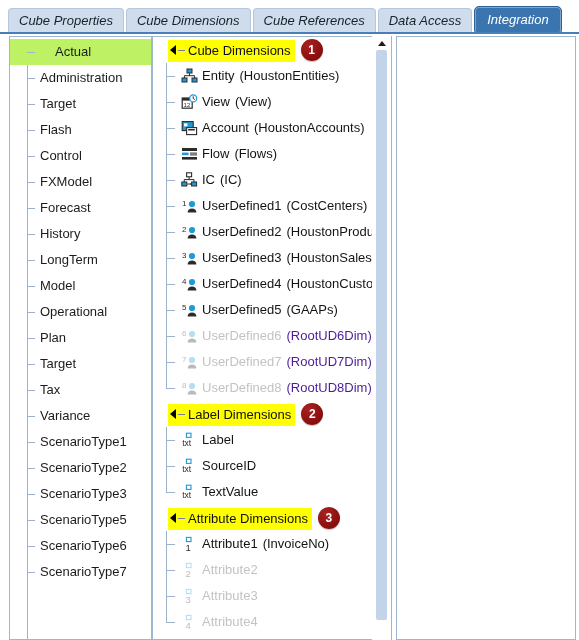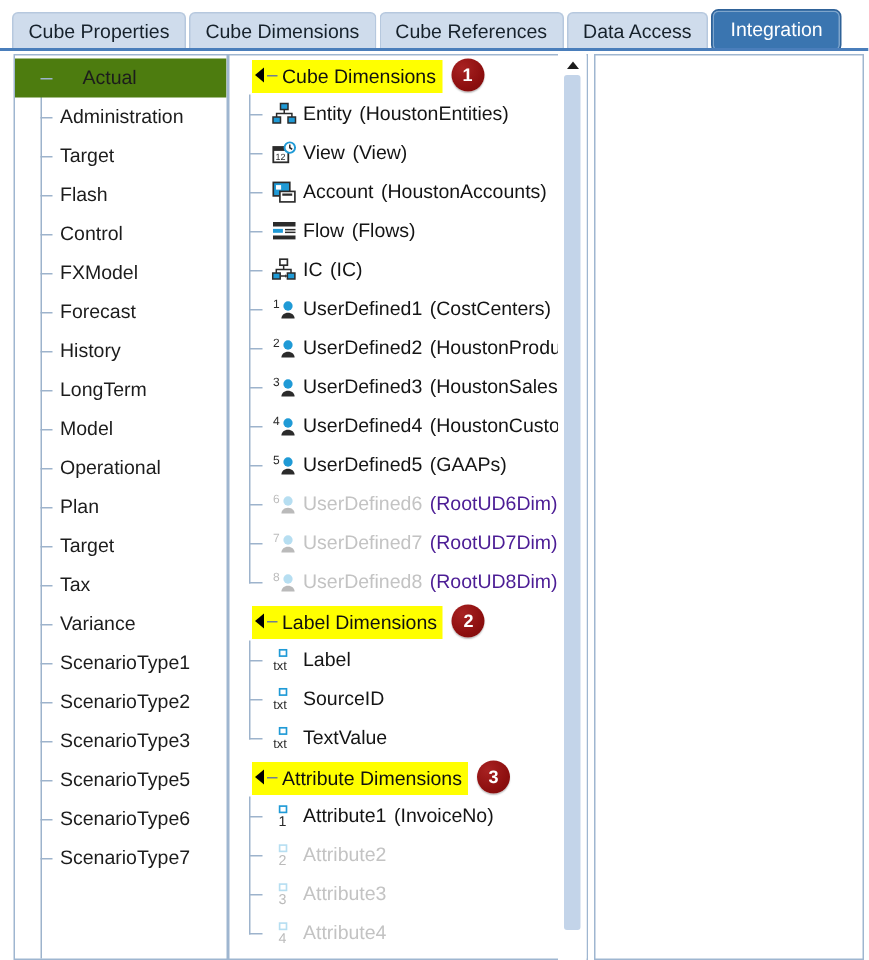--- a/index.html
+++ b/index.html
@@ -25,20 +25,21 @@
   .tab{
     background:#cfdcec;
     border:1px solid #b6c8de;
     border-bottom:none;
     border-radius:4px 4px 0 0;
     padding:4px 10px 5px 10px;
     font-size:13px;line-height:16px;
     color:#16212b;
     white-space:nowrap;
     cursor:pointer;
+    font-style:italic;
   }
   .tab.active{
     background:#3a75b0;
     border:1px solid #2d periodo;
     border:1px solid #2f6298;
     border-radius:5px;
     color:#ffffff;
     padding:5px 12px 6px 12px;
     margin-bottom:-1px;
     box-shadow:0 0 0 1px rgba(255,255,255,0.35) inset;
@@ -64,21 +65,21 @@
     overflow:hidden;
   }
   .lp-inner{position:relative;padding-top:2px;}
   .lrow{
     position:relative;height:26px;line-height:26px;
     padding-left:30px;
     font-size:13px;color:#1c1c1c;
     white-space:nowrap;
     cursor:pointer;
   }
-  .lrow.sel{background:#4d7c0f;padding-left:45px;}
+  .lrow.sel{background:#bef264;padding-left:45px;}
   
   .ltrunk{
     position:absolute;left:17px;top:12px;width:1px;height:600px;
     background:#9db3cc;
   }
   .lrow .lconn{
     position:absolute;left:17px;top:13px;width:8px;height:1px;
     background:#9db3cc;
   }
 

